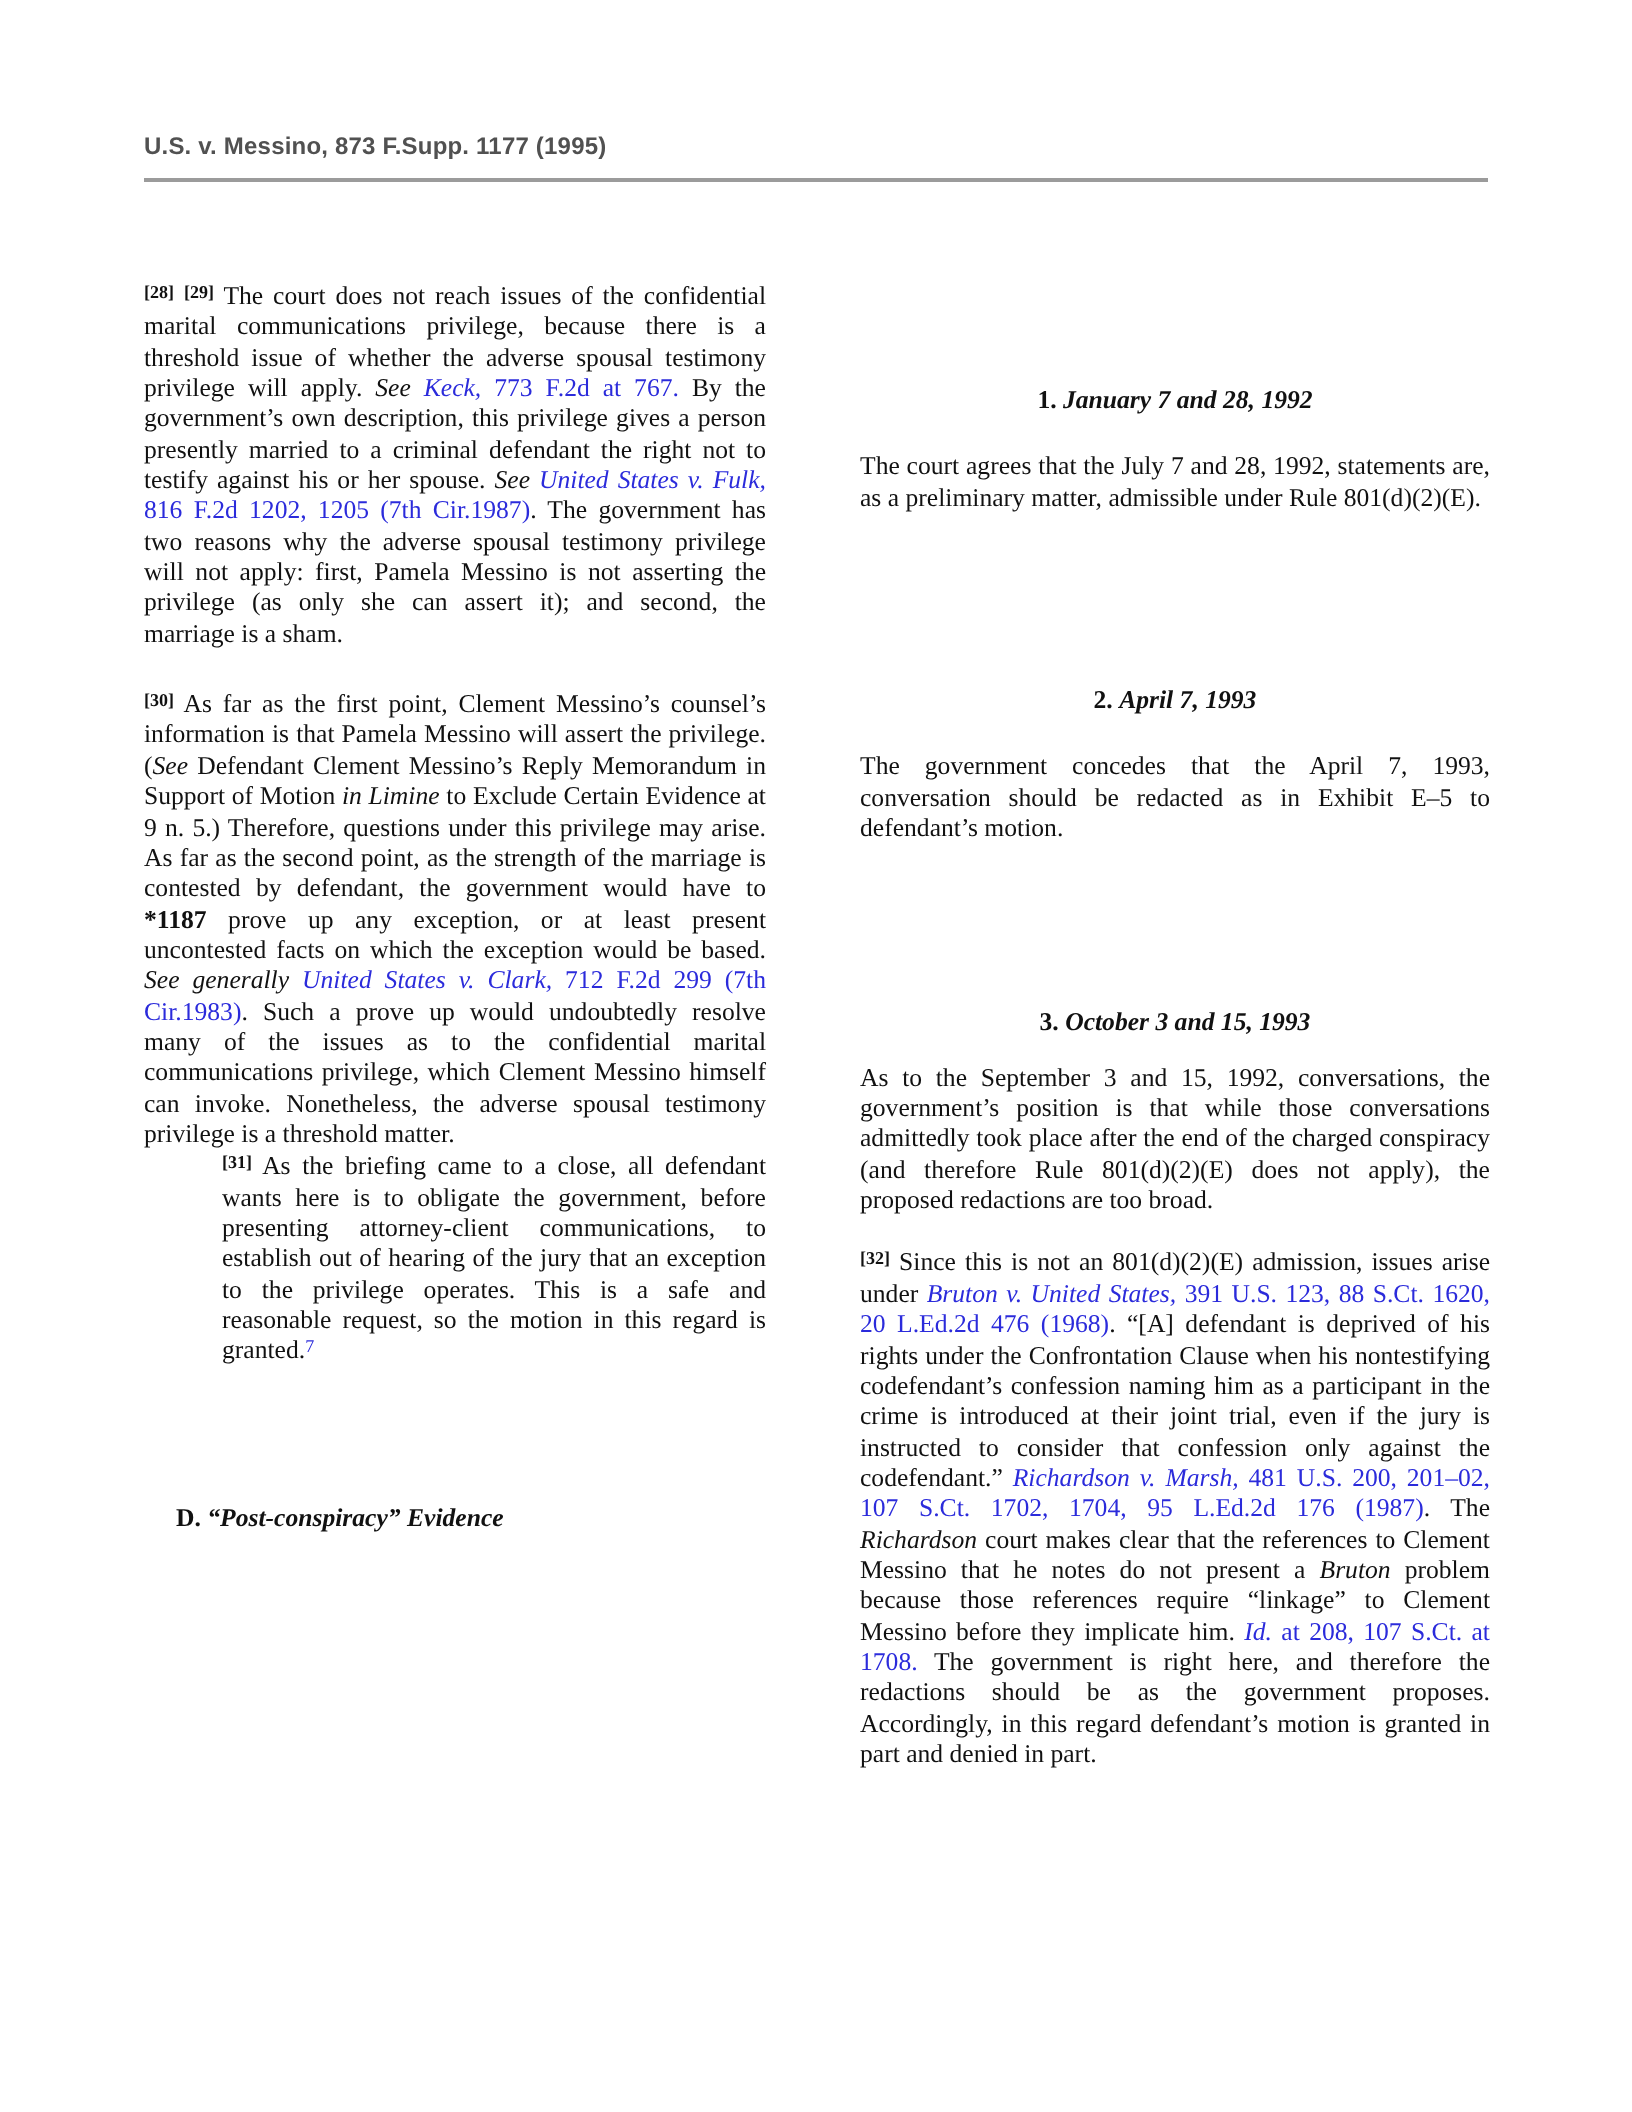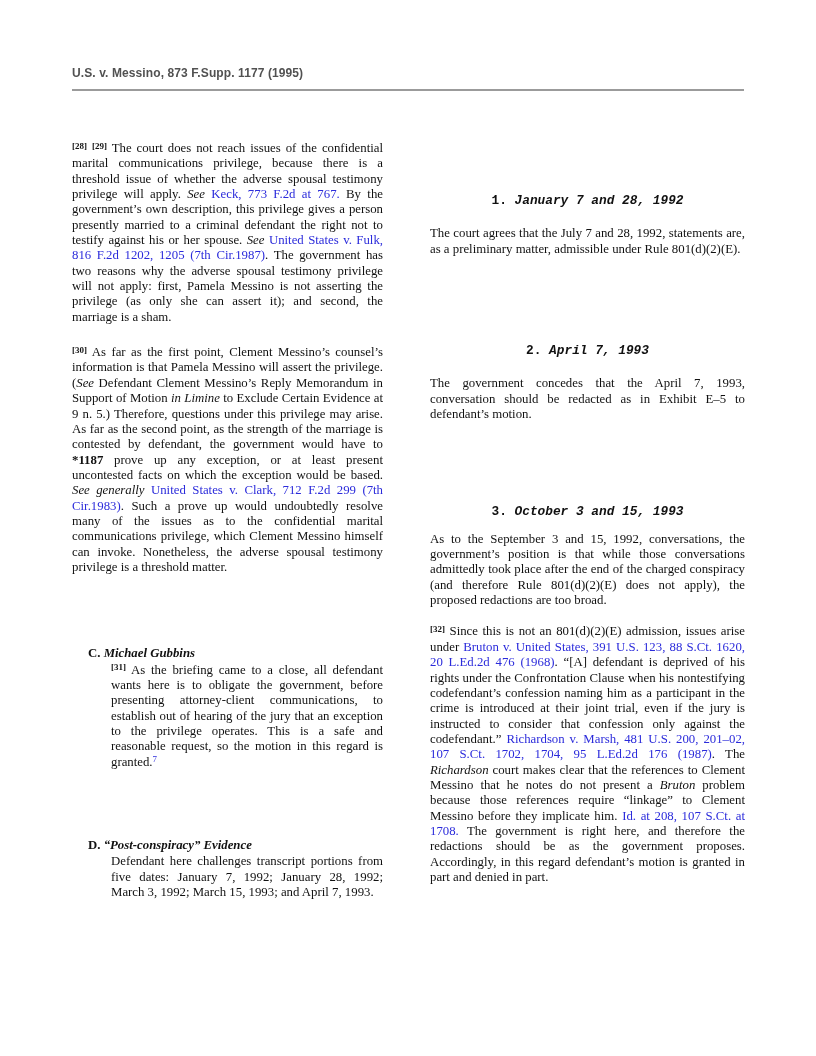--- a/index.html
+++ b/index.html
@@ -32,28 +32,28 @@
   .body{
     font-size:12.8px;line-height:15.35px;
     text-align:justify;text-justify:inter-word;
     margin:0;
   }
   .subheading{
     font-size:12.8px;line-height:15.35px;margin:0;
     font-weight:bold;
   }
   .subheading.indent{text-indent:16px;text-align:left;}
-  .subheading.center{text-align:center;font-family:Liberation Mono, monospace;}
+  .subheading.center{text-align:center;}
   
   .seg-p{}
   .seg-i{font-style:italic;}
   .seg-b{font-weight:bold;}
   .seg-bi{font-weight:bold;font-style:italic;}
   .seg-l{color:var(--link);}
-  .seg-li{color:var(--link);}
+  .seg-li{color:var(--link);font-style:italic;}
   .seg-sup{
     font-size:9px;font-weight:bold;line-height:0;
     position:relative;top:-3.5px;
   }
   .seg-supl{
     font-size:9px;line-height:0;color:var(--link);
     position:relative;top:-3.5px;
   }
   .mt6{margin-top:6px;}  .mt20{margin-top:20px;} .mt18{margin-top:18px;}
   .mt71{margin-top:71px;} .mt1{margin-top:1px;margin-left:39px;}  .mt68{margin-top:68px;}
@@ -78,24 +78,22 @@
 
 <div class="page" style="--link: #2b2bdb; --wl-orange: #f4781f; --hdr: #515151; --ftr: #a3a3a3; --rule: #9b9b9b;">
 
   <header class="page-header">
     <div class="case-cite">U.S. v. Messino, 873 F.Supp. 1177 (1995)</div>
   </header>
 
   <section class="col col-left">
     <p class="body mt6"><span class="seg-sup">[28]</span><span class="seg-p"> </span><span class="seg-sup">[29]</span><span class="seg-p"> The court does not reach issues of the confidential marital communications privilege, because there is a threshold issue of whether the adverse spousal testimony privilege will apply. </span><span class="seg-i">See </span><span class="seg-li">Keck,</span><span class="seg-l"> 773 F.2d at 767.</span><span class="seg-p"> By the government’s own description, this privilege gives a person presently married to a criminal defendant the right not to testify against his or her spouse. </span><span class="seg-i">See </span><span class="seg-li">United States v. Fulk,</span><span class="seg-l"> 816 F.2d 1202, 1205 (7th Cir.1987)</span><span class="seg-p">. The government has two reasons why the adverse spousal testimony privilege will not apply: first, Pamela Messino is not asserting the privilege (as only she can assert it); and second, the marriage is a sham.</span></p>
     <p class="body mt20"><span class="seg-sup">[30]</span><span class="seg-p"> As far as the first point, Clement Messino’s counsel’s information is that Pamela Messino will assert the privilege. (</span><span class="seg-i">See</span><span class="seg-p"> Defendant Clement Messino’s Reply Memorandum in Support of Motion </span><span class="seg-i">in Limine</span><span class="seg-p"> to Exclude Certain Evidence at 9 n. 5.) Therefore, questions under this privilege may arise. As far as the second point, as the strength of the marriage is contested by defendant, the government would have to </span><span class="seg-b">*1187</span><span class="seg-p"> prove up any exception, or at least present uncontested facts on which the exception would be based. </span><span class="seg-i">See generally </span><span class="seg-li">United States v. Clark,</span><span class="seg-l"> 712 F.2d 299 (7th Cir.1983)</span><span class="seg-p">. Such a prove up would undoubtedly resolve many of the issues as to the confidential marital communications privilege, which Clement Messino himself can invoke. Nonetheless, the adverse spousal testimony privilege is a threshold matter.</span></p>
-    <h3 class="subheading indent mt71"><span class="seg-b">C. </span><span class="seg-bi">Michael Gubbins</span></h3>
     <p class="body mt1"><span class="seg-sup">[31]</span><span class="seg-p"> As the briefing came to a close, all defendant wants here is to obligate the government, before presenting attorney-client communications, to establish out of hearing of the jury that an exception to the privilege operates. This is a safe and reasonable request, so the motion in this regard is granted.</span><span class="seg-supl">7</span></p>
     <h3 class="subheading indent mt68"><span class="seg-b">D. </span><span class="seg-bi">“Post-conspiracy” Evidence</span></h3>
-    <p class="body mt1"><span class="seg-p">Defendant here challenges transcript portions from five dates: January 7, 1992; January 28, 1992; March 3, 1992; March 15, 1993; and April 7, 1993.</span></p>
   </section>
 
   <section class="col col-right">
     <h3 class="subheading center mt58"><span class="seg-b">1. </span><span class="seg-bi">January 7 and 28, 1992</span></h3>
     <p class="body mt18"><span class="seg-p">The court agrees that the July 7 and 28, 1992, statements are, as a preliminary matter, admissible under Rule 801(d)(2)(E).</span></p>
     <h3 class="subheading center mt86"><span class="seg-b">2. </span><span class="seg-bi">April 7, 1993</span></h3>
     <p class="body mt18"><span class="seg-p">The government concedes that the April 7, 1993, conversation should be redacted as in Exhibit E–5 to defendant’s motion.</span></p>
     <h3 class="subheading center mt82"><span class="seg-b">3. </span><span class="seg-bi">October 3 and 15, 1993</span></h3>
     <p class="body mt12"><span class="seg-p">As to the September 3 and 15, 1992, conversations, the government’s position is that while those conversations admittedly took place after the end of the charged conspiracy (and therefore Rule 801(d)(2)(E) does not apply), the proposed redactions are too broad.</span></p>
     <p class="body mt16"><span class="seg-sup">[32]</span><span class="seg-p"> Since this is not an 801(d)(2)(E) admission, issues arise under </span><span class="seg-li">Bruton v. United States,</span><span class="seg-l"> 391 U.S. 123, 88 S.Ct. 1620, 20 L.Ed.2d 476 (1968)</span><span class="seg-p">. “[A] defendant is deprived of his rights under the Confrontation Clause when his nontestifying codefendant’s confession naming him as a participant in the crime is introduced at their joint trial, even if the jury is instructed to consider that confession only against the codefendant.” </span><span class="seg-li">Richardson v. Marsh,</span><span class="seg-l"> 481 U.S. 200, 201–02, 107 S.Ct. 1702, 1704, 95 L.Ed.2d 176 (1987)</span><span class="seg-p">. The </span><span class="seg-i">Richardson</span><span class="seg-p"> court makes clear that the references to Clement Messino that he notes do not present a </span><span class="seg-i">Bruton</span><span class="seg-p"> problem because those references require “linkage” to Clement Messino before they implicate him. </span><span class="seg-li">Id.</span><span class="seg-l"> at 208, 107 S.Ct. at 1708.</span><span class="seg-p"> The government is right here, and therefore the redactions should be as the government proposes. Accordingly, in this regard defendant’s motion is granted in part and denied in part.</span></p>

